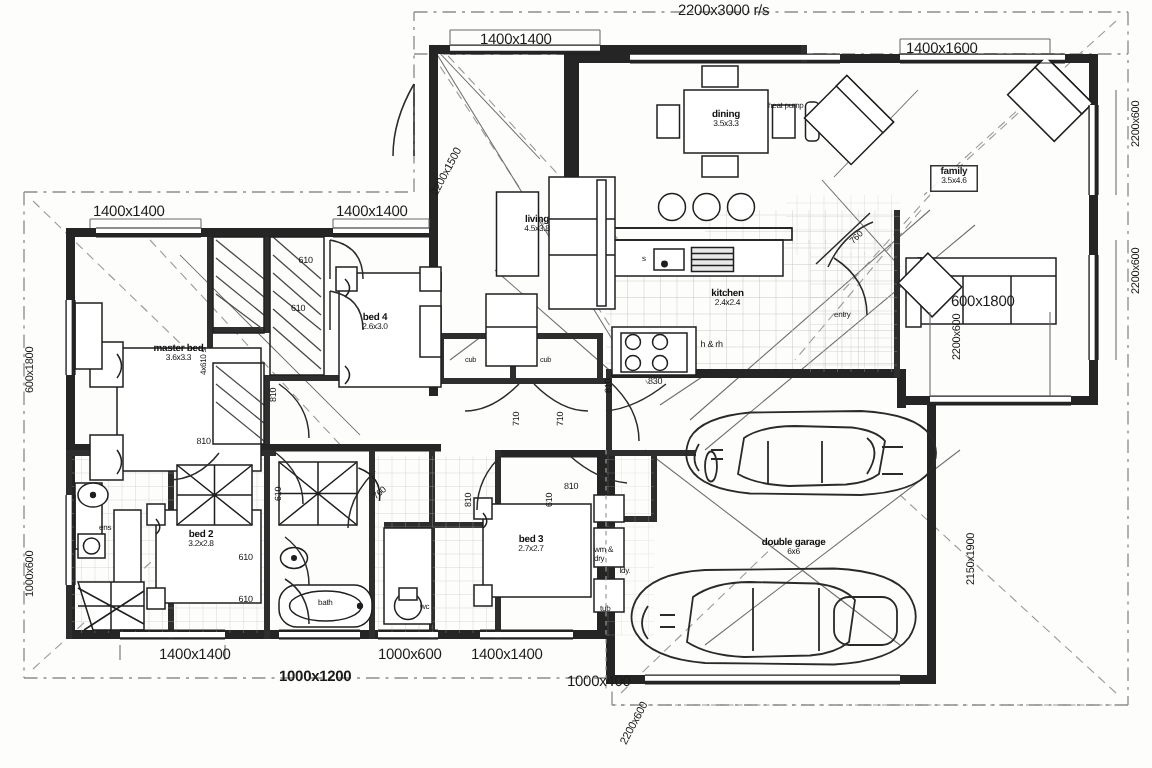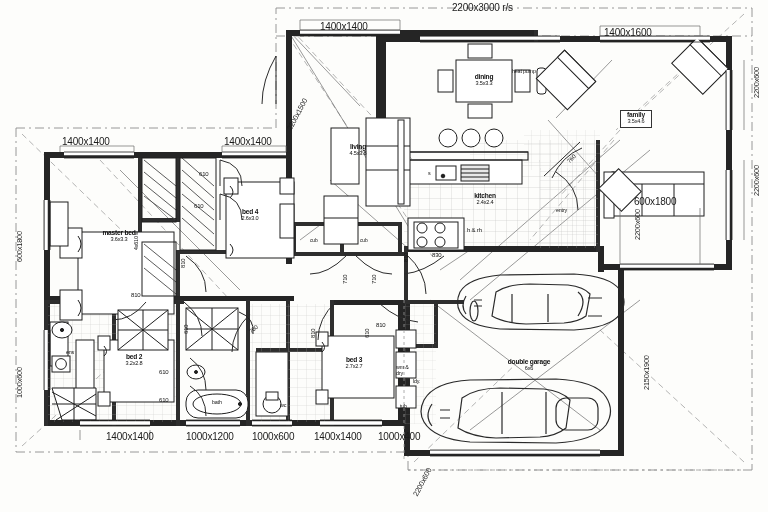--- a/index.html
+++ b/index.html
@@ -504,27 +504,27 @@
   <div class="lbl dim" style="left:604px;top:28px;">
     <span>1400x1600</span></div>
   <div class="lbl dim" style="left:62px;top:137px;">
     <span>1400x1400</span></div>
   <div class="lbl dim" style="left:224px;top:137px;">
     <span>1400x1400</span></div>
   <div class="lbl dim" style="left:634px;top:197px;">
     <span>600x1800</span></div>
   <div class="lbl dim" style="left:106px;top:432px;">
     <span>1400x1400</span></div>
-  <div class="lbl dim" style="left:186px;top:432px;">
+  <div class="lbl dim" style="left:186px;top:447px;font-weight:bold;">
     <span>1000x1200</span></div>
   <div class="lbl dim" style="left:252px;top:432px;">
     <span>1000x600</span></div>
   <div class="lbl dim" style="left:314px;top:432px;">
     <span>1400x1400</span></div>
-  <div class="lbl dim" style="left:378px;top:432px;">
+  <div class="lbl dim" style="left:378px;top:450px;">
     <span>1000x400</span></div>
 
   <div class="lbl dimv" style="left:16px;top:262px;transform:rotate(-90deg);">
     <span>600x1800</span></div>
   <div class="lbl dimv" style="left:16px;top:398px;transform:rotate(-90deg);">
     <span>1000x600</span></div>
   <div class="lbl dimv" style="left:286px;top:128px;transform:rotate(-62deg);">
     <span>2200x1500</span></div>
   <div class="lbl dimv" style="left:753px;top:98px;transform:rotate(-90deg);">
     <span>2200x600</span></div>

